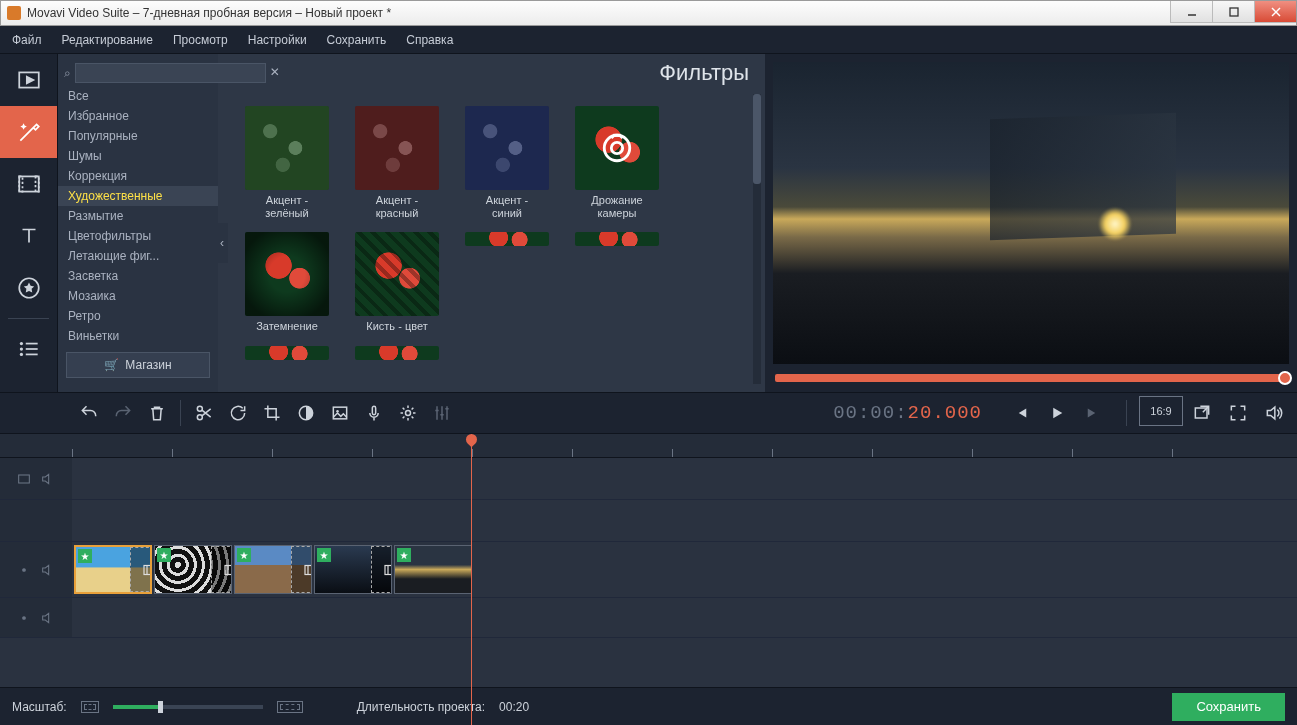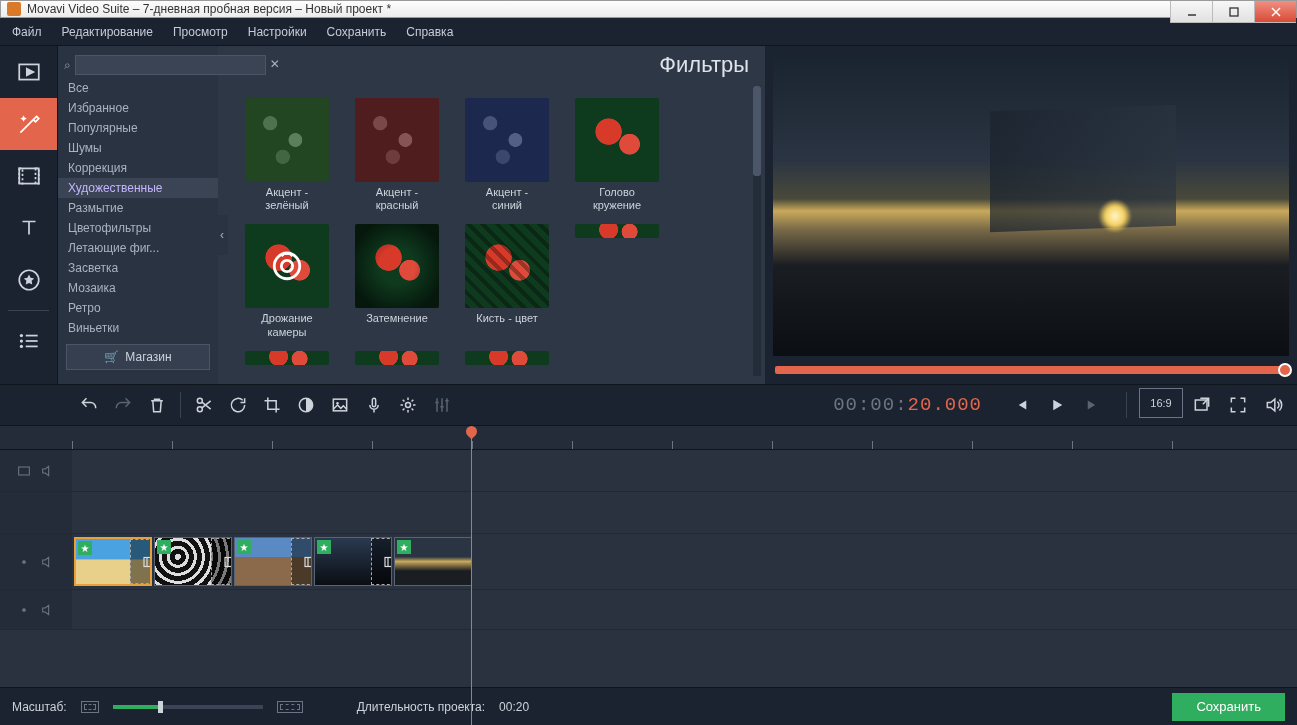--- a/index.html
+++ b/index.html
@@ -1,19 +1,19 @@
 <!DOCTYPE html>
 <html><head>
 <meta charset="utf-8">
 <style>
 * { margin: 0; padding: 0; box-sizing: border-box; }
 body { font-family: Arial, sans-serif; background: #2a3240; color: #cdd3db; font-size: 12px; overflow: hidden; width: 1297px; height: 725px; }
 
 
-.titlebar { height: 18px; background: linear-gradient(#fdfdfd,#ececec); display: flex; align-items: center; justify-content: space-between; border: 1px solid #9a9a9a; }
+.titlebar { height: 26px; background: linear-gradient(#fdfdfd,#ececec); display: flex; align-items: center; justify-content: space-between; border: 1px solid #9a9a9a; }
 .titlebar-left { display: flex; align-items: center; gap: 6px; padding-left: 6px; color: #333; }
 .titlebar-left .logo { width: 14px; height: 14px; background: #d97a2a; border-radius: 2px; }
 .win-controls { display: flex; height: 100%; }
 .win-btn { width: 42px; height: 22px; display: flex; align-items: center; justify-content: center; background: linear-gradient(#f7f7f7,#e1e1e1); border-left: 1px solid #bbb; border-bottom: 1px solid #bbb; cursor: pointer; }
 .win-btn.close { background: linear-gradient(#f08f81,#d84b36); color: #fff; }
 .win-btn svg { width: 12px; height: 12px; }
 
 
 .menubar { height: 28px; background: #1c2330; display: flex; align-items: center; padding: 0 12px; gap: 20px; border-bottom: 1px solid #0f141d; }
 .menubar-item { color: #c6ccd6; cursor: pointer; }
@@ -29,21 +29,21 @@
 .rail-btn.active svg { stroke: #fff; }
 .rail-sep { height: 1px; background: #3a4352; margin: 4px 8px; }
 
 
 .filter-panel { display: flex; flex: 1; background: #2e3746; }
 .filter-cats { width: 160px; background: #2a3342; padding: 6px 0; position: relative; }
 .search-row { display: flex; align-items: center; padding: 3px 6px; gap: 4px; }
 .search-input { flex: 1; height: 20px; background: #3a4454; border: 1px solid #4a5566; color: #cdd3db; padding: 0 6px; }
 .search-x { width: 16px; height: 16px; color: #aab2c0; cursor: pointer; text-align: center; }
 .cat-item { padding: 3px 10px; cursor: pointer; color: #aab2c0; font-size: 12px; white-space: nowrap; overflow: hidden; text-overflow: ellipsis; }
-.cat-item.selected { background: #3a4454; color: #c4b5fd; }
+.cat-item.selected { background: #3a4454; color: #fde047; }
 .shop-btn { margin: 6px 8px; height: 26px; background: #353f50; border: 1px solid #4a5566; display: flex; align-items: center; justify-content: center; gap: 6px; cursor: pointer; }
 .collapse-handle { position: absolute; right: -10px; top: 50%; width: 12px; height: 40px; background: #2a3342; display: flex; align-items: center; justify-content: center; cursor: pointer; color: #aab2c0; }
 
 .filter-grid-wrap { flex: 1; padding: 6px 16px; overflow: hidden; position: relative; }
 .filter-title { text-align: right; font-size: 22px; color: #dfe4ea; margin-bottom: 20px; font-weight: normal; }
 .filter-grid { display: grid; grid-template-columns: repeat(4, 106px); gap: 12px 4px; justify-content: start; }
 .filter-item { text-align: center; cursor: pointer; }
 .thumb { width: 84px; height: 84px; margin: 0 auto 4px; border-radius: 2px; position: relative; overflow: hidden; }
 .thumb-label { font-size: 11px; line-height: 1.2; color: #cdd3db; white-space: pre-line; }
 .scroll-col { position: absolute; right: 4px; top: 40px; bottom: 8px; width: 8px; background: #242c39; }
@@ -251,25 +251,20 @@
             <div class="thumb t-mush t-red"></div>
             <div class="thumb-label">Акцент -
 красный</div>
           </div>
           <div class="filter-item">
             <div class="thumb t-mush t-blue"></div>
             <div class="thumb-label">Акцент -
 синий</div>
           </div>
           <div class="filter-item">
-            <div class="thumb t-flower"></div>
-            <div class="thumb-label">Голово
-кружение</div>
-          </div>
-          <div class="filter-item">
             <div class="thumb t-flower t-cam">
               <svg viewBox="0 0 24 24">
                 <circle cx="12" cy="12" r="9"></circle>
                 <circle cx="12" cy="12" r="4"></circle>
                 <path d="M8 5l2-2h4l2 2"></path>
               </svg>
             </div>
             <div class="thumb-label">Дрожание
 камеры</div>
           </div>

